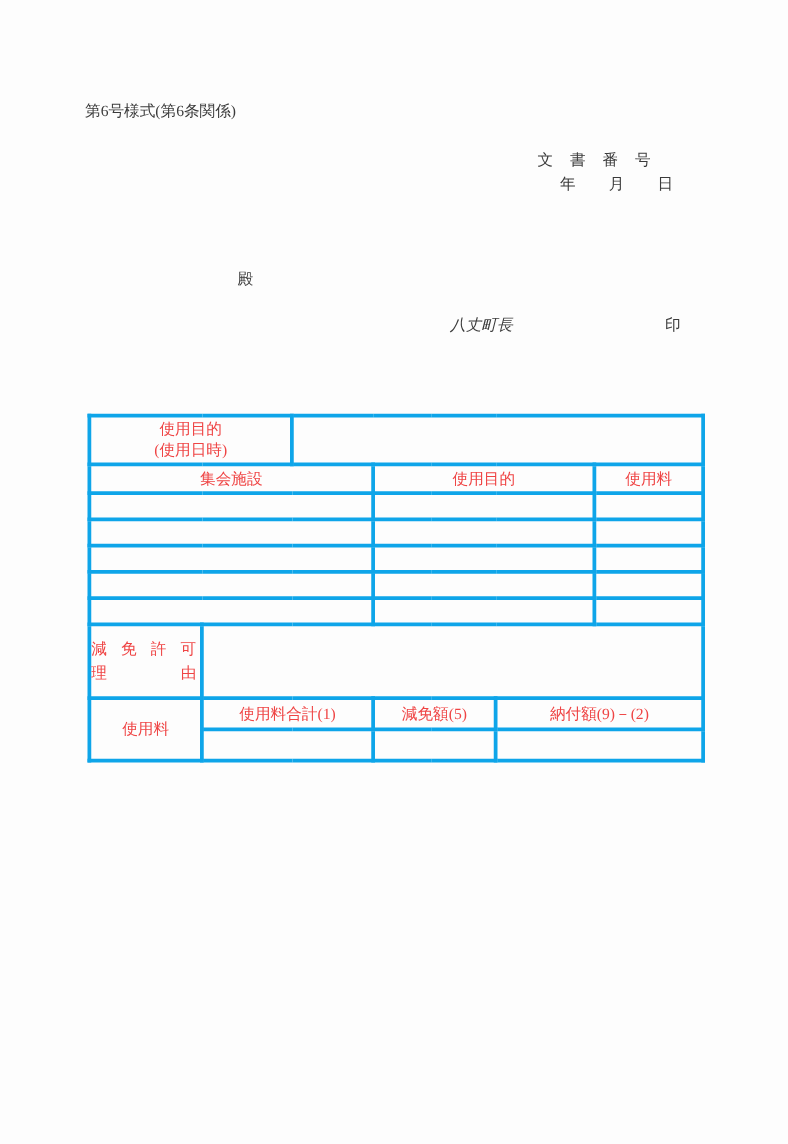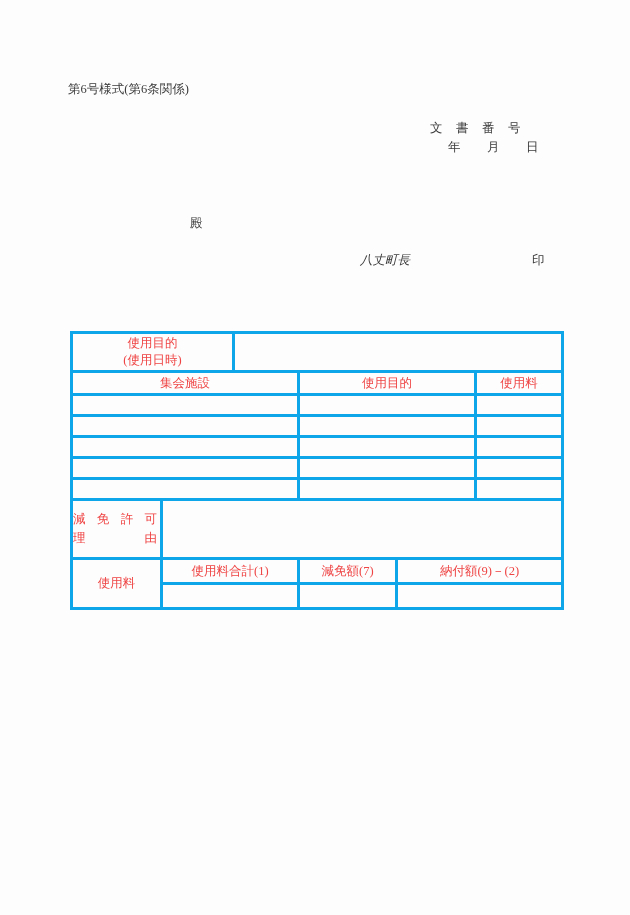--- a/index.html
+++ b/index.html
@@ -221,21 +221,21 @@
             <span>理</span>
             <span>由</span>
           </span>
         </td>
         <td colspan="6"></td>
       </tr>
 
       <tr class="row-fee-head">
         <td class="fee-label" rowspan="2">使用料</td>
         <td colspan="2">使用料合計(1)</td>
-        <td colspan="2">減免額(7)</td>
+        <td colspan="2">減免額(5)</td>
         <td colspan="2">納付額(9)－(2)</td>
       </tr>
 
       <tr class="row-fee-blank">
         <td colspan="2"></td>
         <td colspan="2"></td>
         <td colspan="2"></td>
       </tr>
 
     </tbody>

